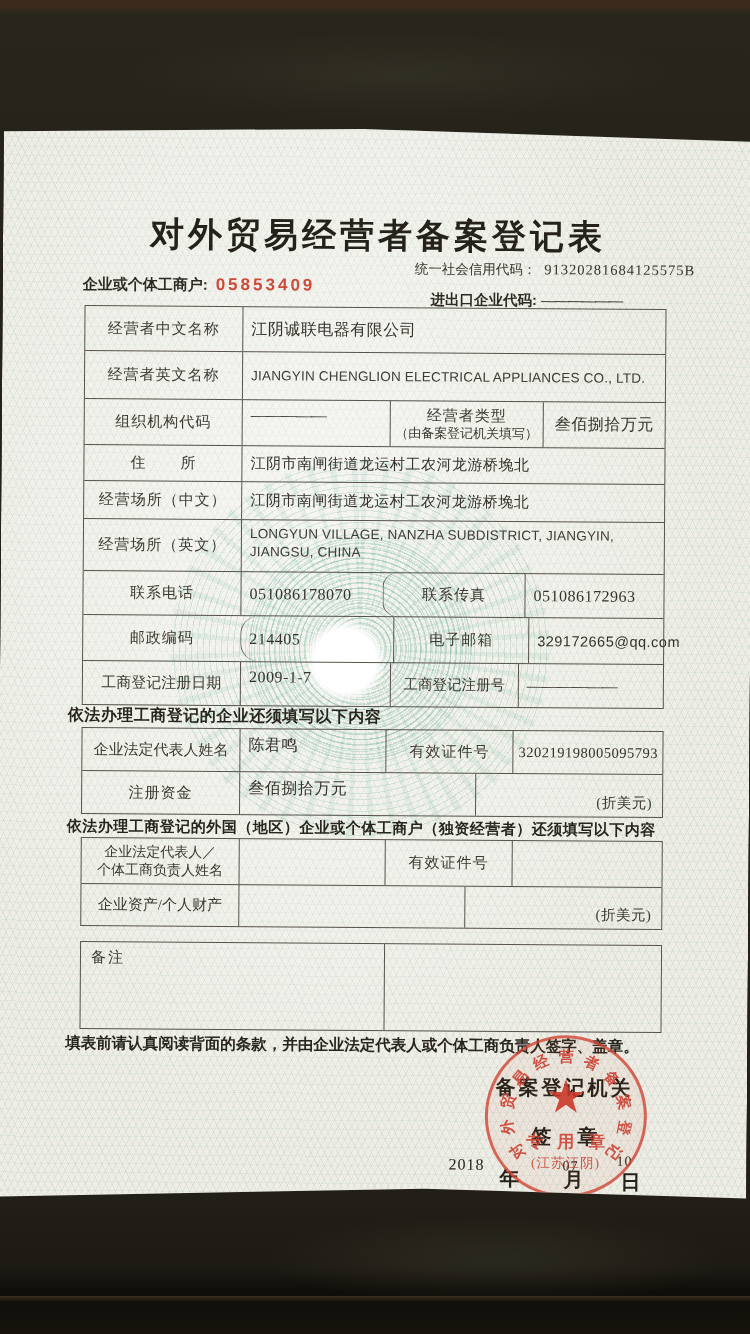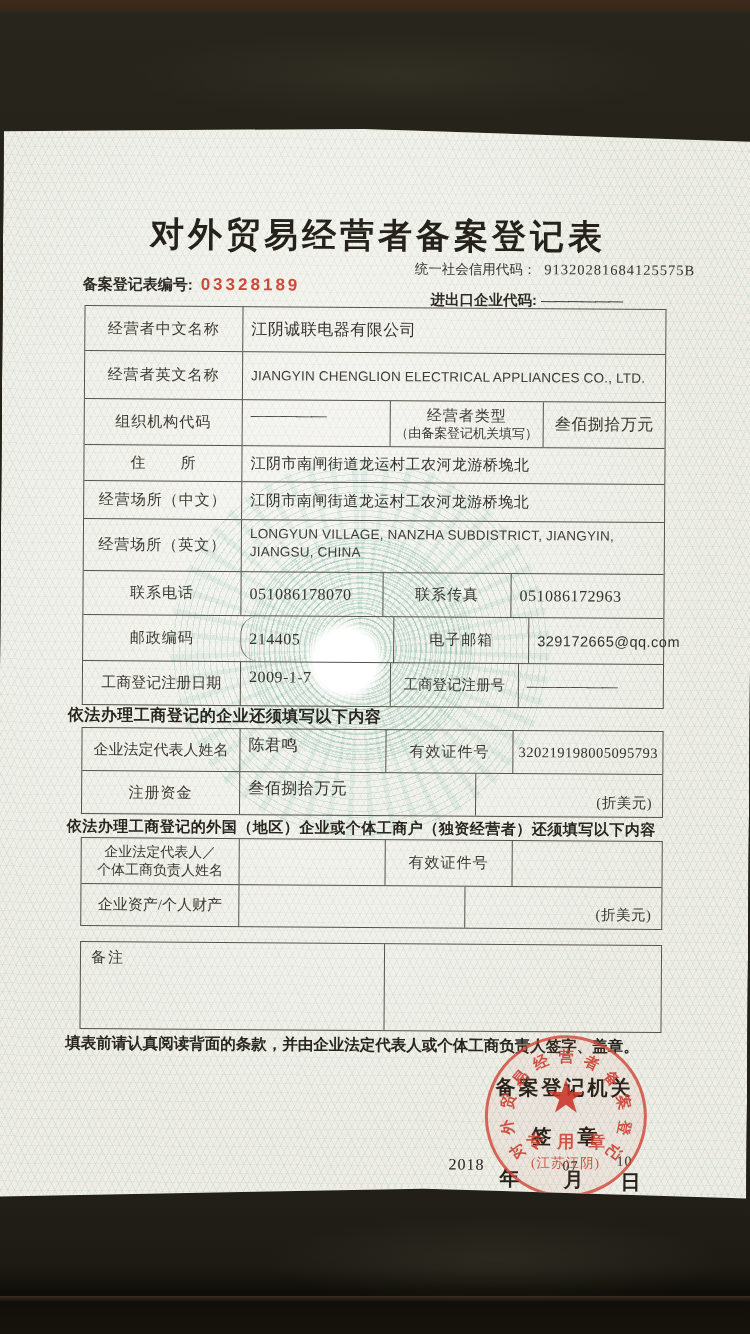--- a/index.html
+++ b/index.html
@@ -96,21 +96,21 @@
   <div class="rosette"></div>
   <div class="rosette inner"></div>
   <div class="punch-hole"></div>
 
   <div class="title">对外贸易经营者备案登记表</div>
 
   <div class="credit-line">
     <span>统一社会信用代码：</span><span class="code">91320281684125575B</span>
   </div>
   <div class="formno-line">
-    <span>备案登记表编号:</span><span class="num">03328189</span>
+    <span>企业或个体工商户:</span><span class="num">05853409</span>
   </div>
   <div class="iecode-line">
     <span>进出口企业代码:</span>
     <span class="dash">——————</span>
   </div>
 
   <div class="tbl" style="top:178px;">
     <div class="trow" style="height:44px;">
       <div class="cell lab" style="width:157px;">经营者中文名称</div>
       <div class="cell val" style="flex:1;">江阴诚联电器有限公司</div>
@@ -136,21 +136,21 @@
       <div class="cell lab" style="width:157px;">经营场所（中文）</div>
       <div class="cell val" style="flex:1;font-size:15px;">江阴市南闸街道龙运村工农河龙游桥堍北</div>
     </div>
     <div class="trow" style="height:52px;">
       <div class="cell lab" style="width:157px;">经营场所（英文）</div>
       <div class="cell val en" style="flex:1;">LONGYUN VILLAGE, NANZHA SUBDISTRICT, JIANGYIN, JIANGSU, CHINA</div>
     </div>
     <div class="trow" style="height:44px;">
       <div class="cell lab" style="width:157px;">联系电话</div>
       <div class="cell val" style="width:142px;">051086178070</div>
-      <div class="cell lab" style="width:128px;">联系传真</div>
+      <div class="cell lab" style="width:142px;border-radius:14px;">联系传真</div>
       <div class="cell val" style="flex:1;">051086172963</div>
     </div>
     <div class="trow" style="height:46px;">
       <div class="cell lab" style="width:157px;">邮政编码</div>
       <div class="cell val" style="width:142px;border-radius:18px;">214405</div>
       <div class="cell lab" style="width:135px;margin-left:11px;">电子邮箱</div>
       <div class="cell val" style="flex:1;font-family:'Liberation Sans',sans-serif;font-size:14.5px;">329172665@qq.com</div>
     </div>
     <div class="trow" style="height:44px;">
       <div class="cell lab" style="width:157px;letter-spacing:0;">工商登记注册日期</div>

